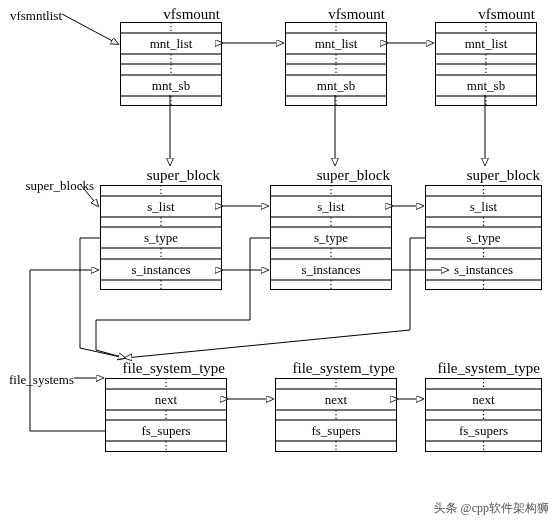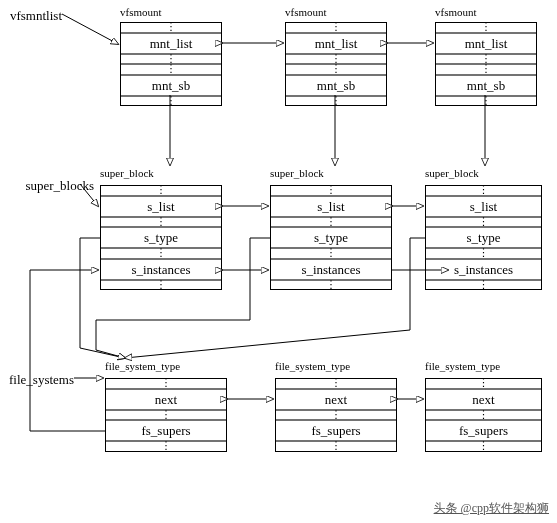--- a/index.html
+++ b/index.html
@@ -12,42 +12,41 @@
     height: 523px;
     position: relative;
   }
   .struct {
     position: absolute;
     border: 1px solid #000;
     background: #fff;
   }
   .title {
     position: absolute;
-    text-align: left;
-    font-size: 11px;
+    text-align: right;
+    font-size: 15px;
   }
   .row {
     border-top: 2px solid #737373;
     text-align: center;
     padding: 3px 4px;
     font-size: 13px;
     line-height: 1.0;
   }
   .row:first-child { border-top: none; }
   .row.dots { padding: 0 4px 2px; line-height: 0.6; font-size: 11px; }
   .label {
     position: absolute;
     font-size: 13px;
     text-align: right;
   }
   .watermark {
     position: absolute;
     font-size: 12px;
     color: #555;
-    text-decoration: underline;
   }
   svg.overlay {
     position: absolute;
     left: 0; top: 0;
     width: 557px; height: 523px;
     pointer-events: none;
   }
 </style>
 </head>
 <body>

